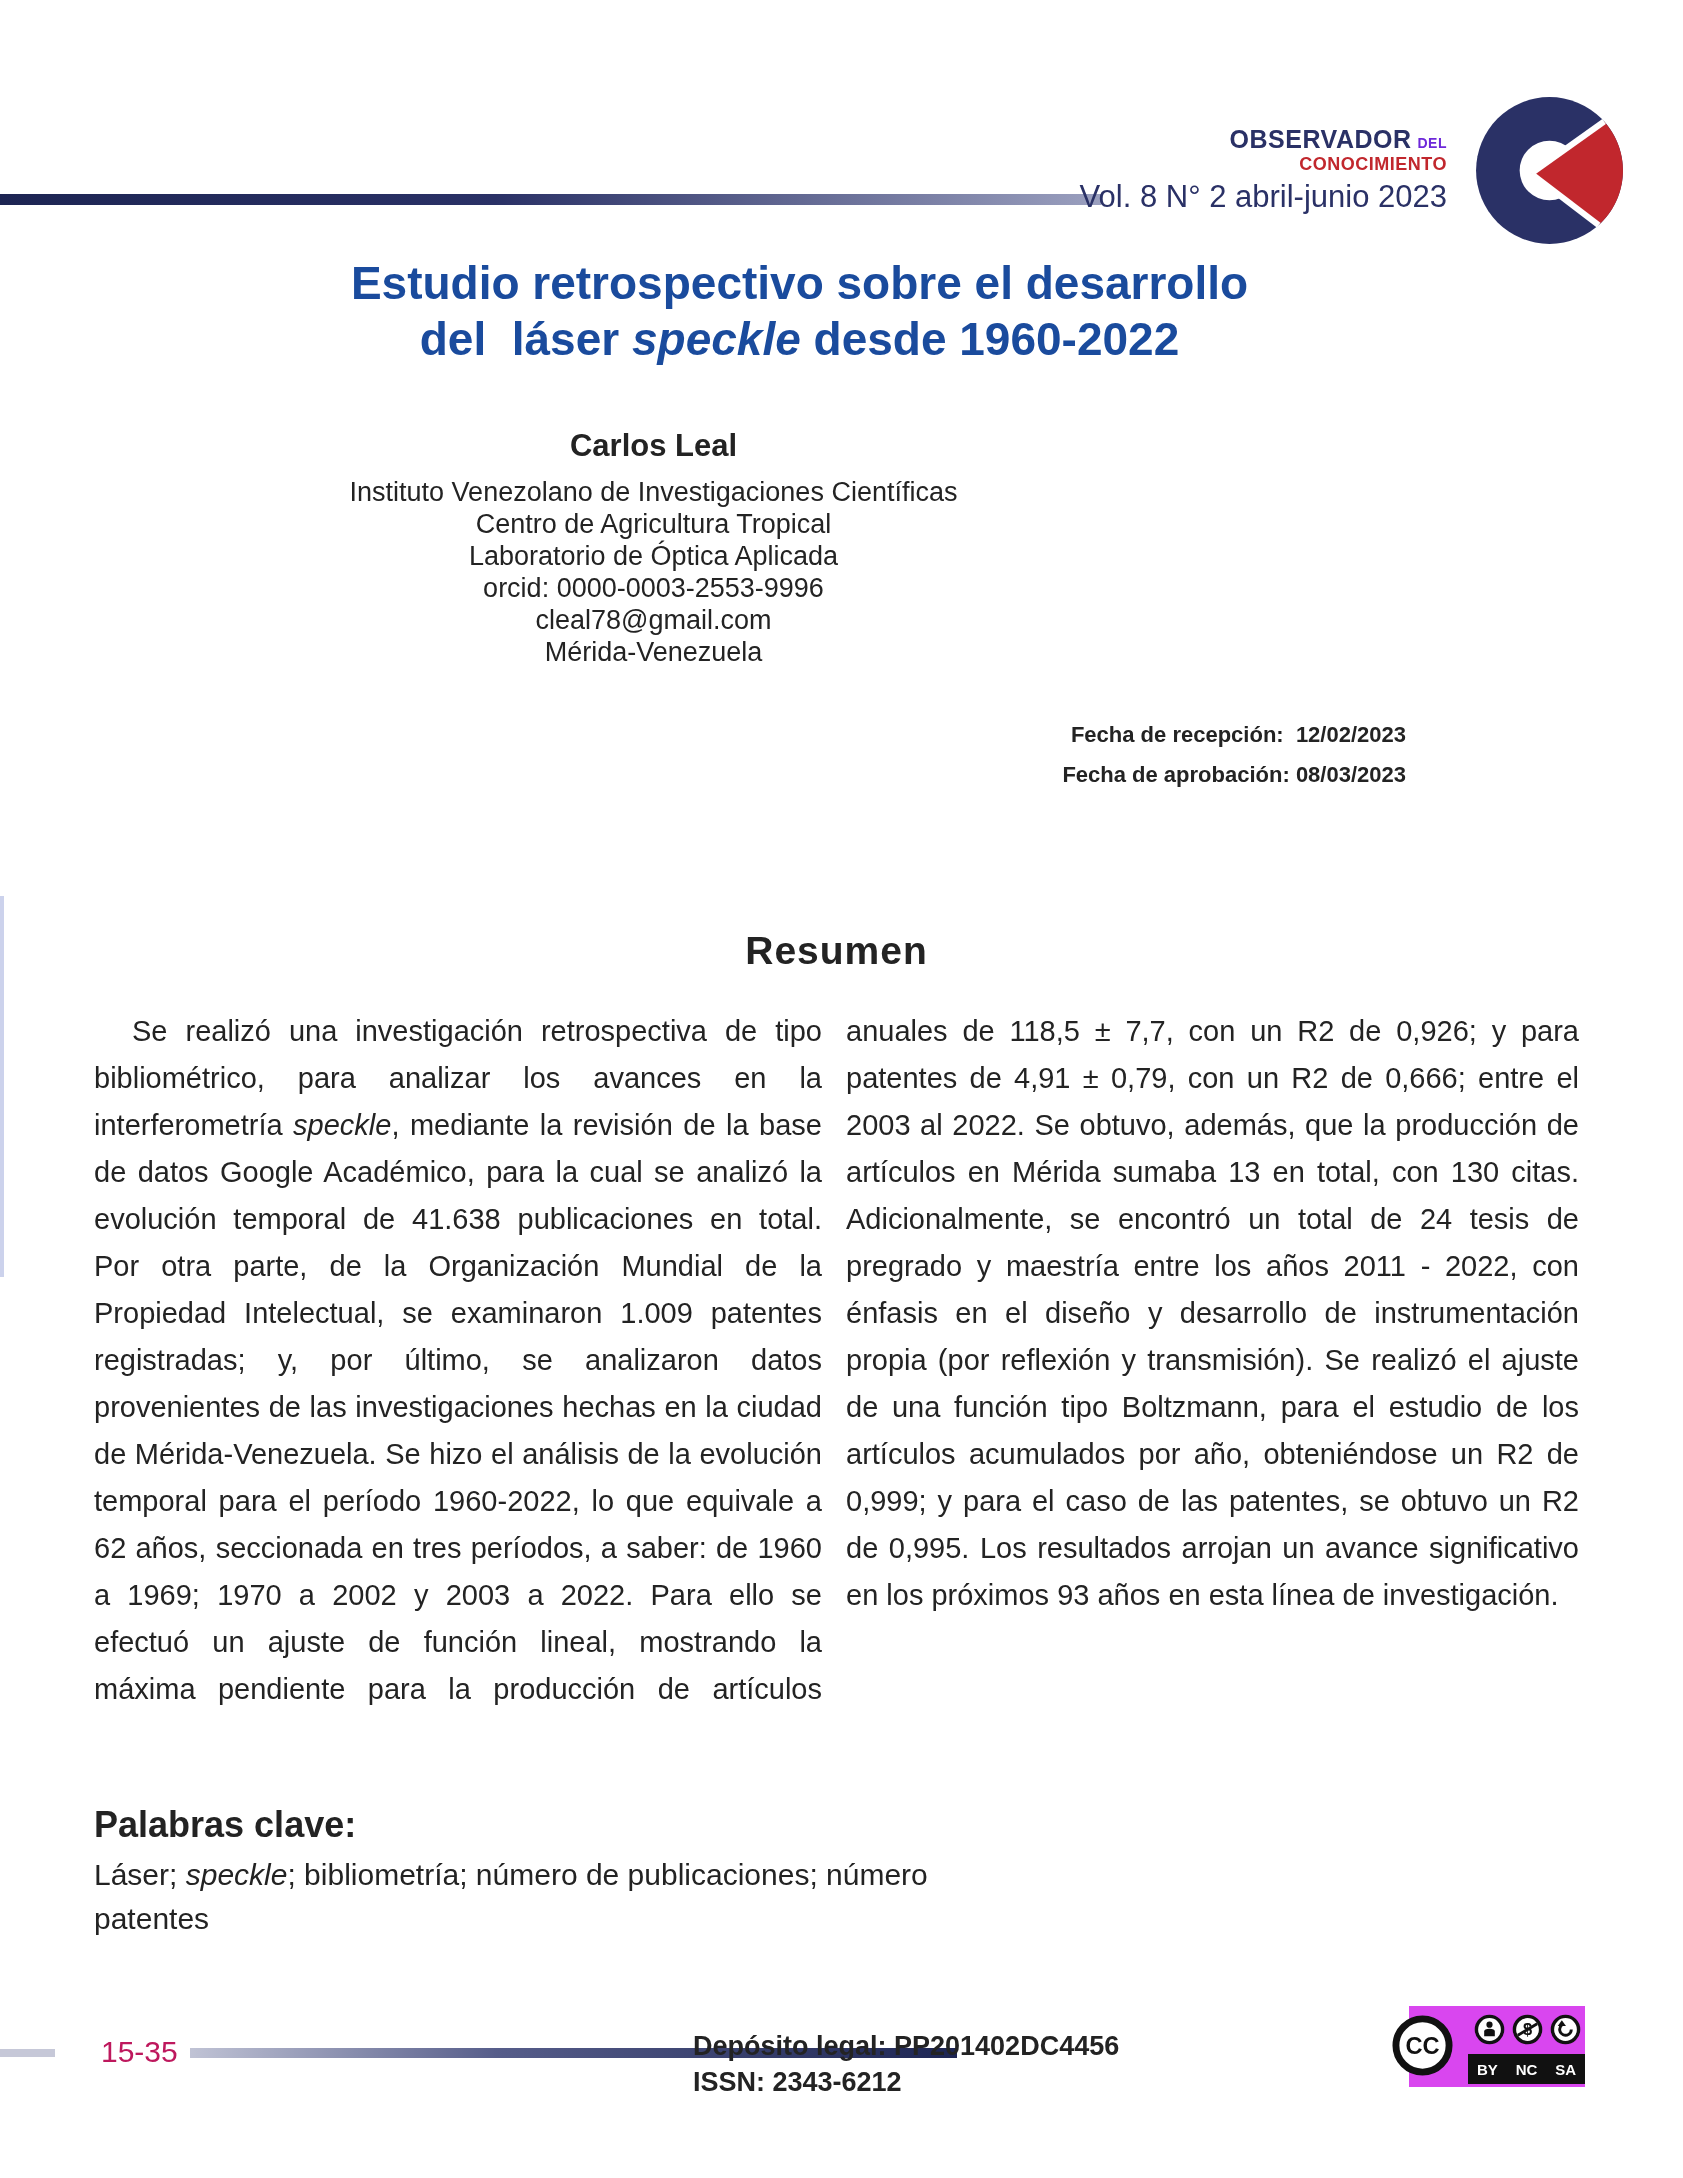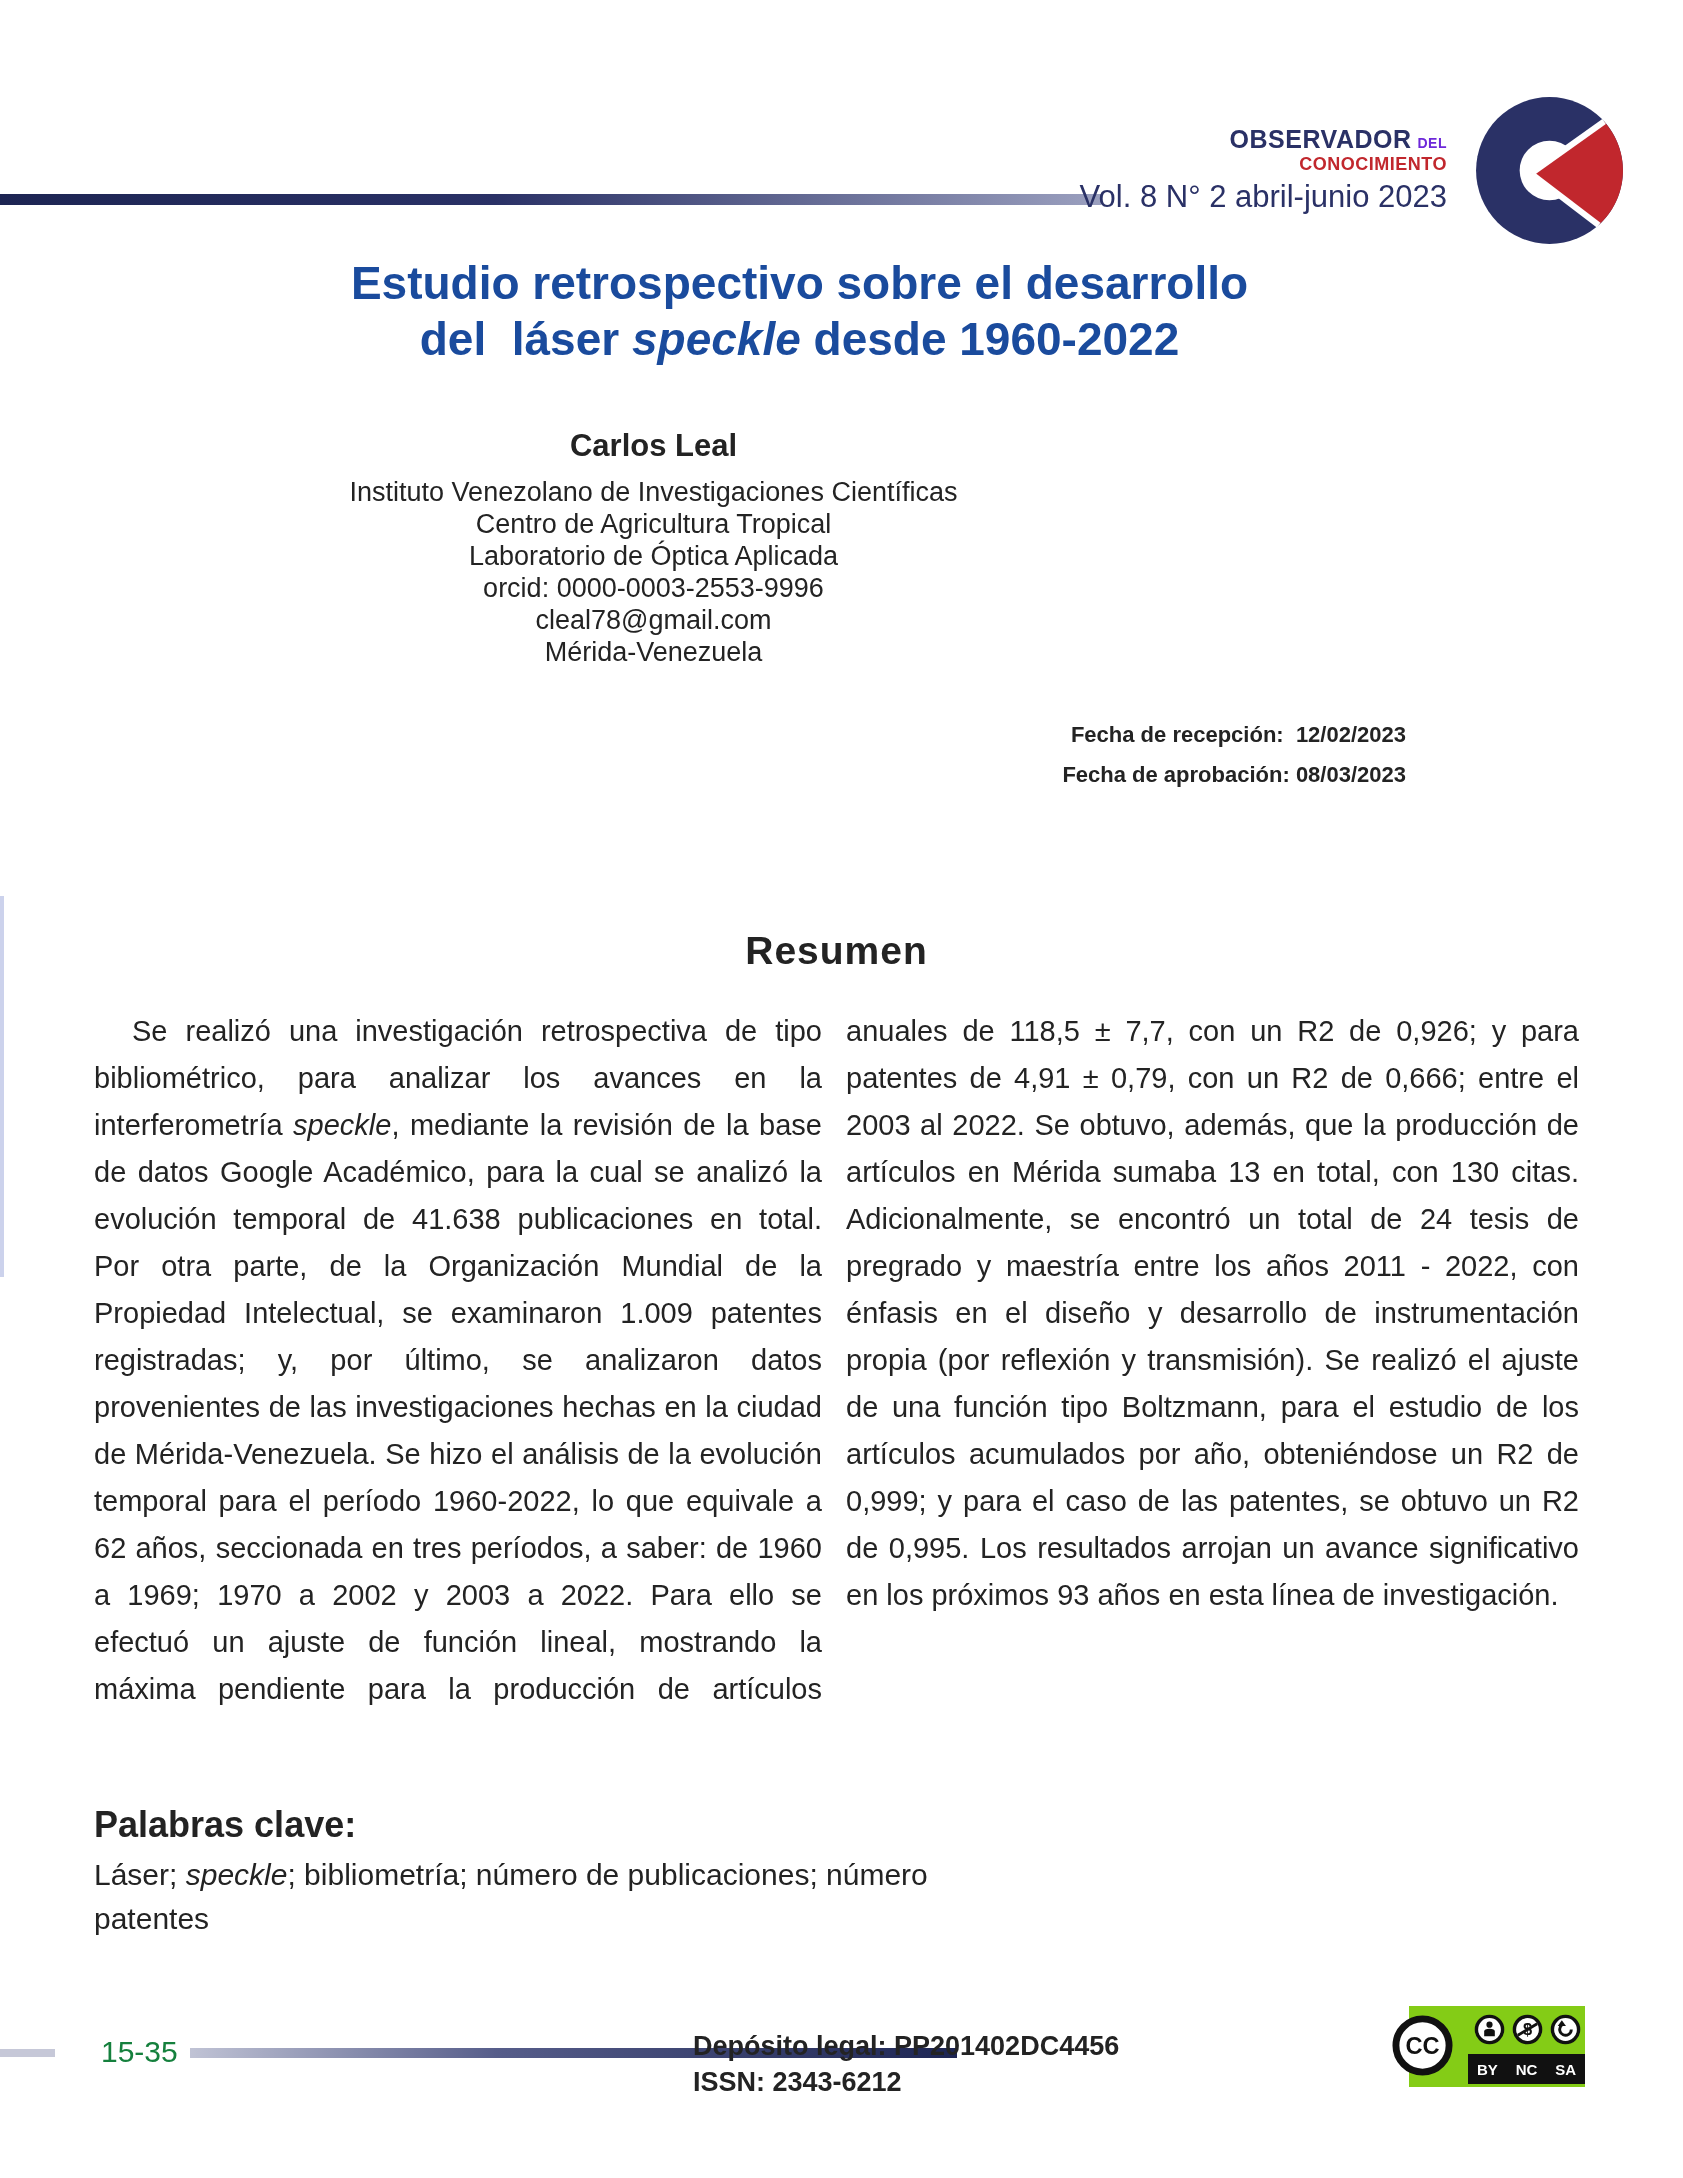--- a/index.html
+++ b/index.html
@@ -44,26 +44,26 @@
   .abs-left { left:94px; width:728px; text-indent:0; text-align-last:justify; }
   .abs-left .indent { display:inline-block; width:38px; }
   .abs-right { left:846px; width:733px; }
 
   
   .kw-heading { position:absolute; left:94px; top:1804px; font-size:36px; font-weight:bold; color:#232323; }
   .kw-text { position:absolute; left:94px; top:1853px; width:911px; font-size:30px; line-height:44px; color:#232323; }
 
   
   .foot-line-left { position:absolute; left:0; top:2049px; width:55px; height:8px; background:#c6c8d8; }
-  .foot-pages { position:absolute; left:101px; top:2035px; font-size:30px; color:#15803d; }
+  .foot-pages { position:absolute; left:101px; top:2035px; font-size:30px; color:#be185d; }
   .foot-line-main { position:absolute; left:190px; top:2048px; width:767px; height:10px;
     background:linear-gradient(to right,#c0c3d5 0%, #565d8a 40%, #1d2553 100%); }
   .foot-legal { position:absolute; left:693px; top:2028px; width:688px; text-align:left;
     font-size:27px; font-weight:bold; color:#232323; line-height:36px; }
-  .cc-badge { position:absolute; left:1409px; top:2006px; width:176px; height:81px; background:#84cc16; }
+  .cc-badge { position:absolute; left:1409px; top:2006px; width:176px; height:81px; background:#d946ef; }
   .cc-circle-svg { position:absolute; left:-18px; top:8px; width:63px; height:63px; }
   .cc-icons { position:absolute; left:65px; top:8px; width:107px; height:32px; display:flex; justify-content:space-between; }
   .cc-icons svg { width:31px; height:31px; }
   .cc-strip { position:absolute; left:59px; top:48px; width:117px; height:30px; background:#111111;
     display:flex; align-items:center; justify-content:space-around; }
   .cc-strip span { color:#ffffff; font-size:15px; font-weight:bold; }
 </style>
 </head>
 <body>
 

